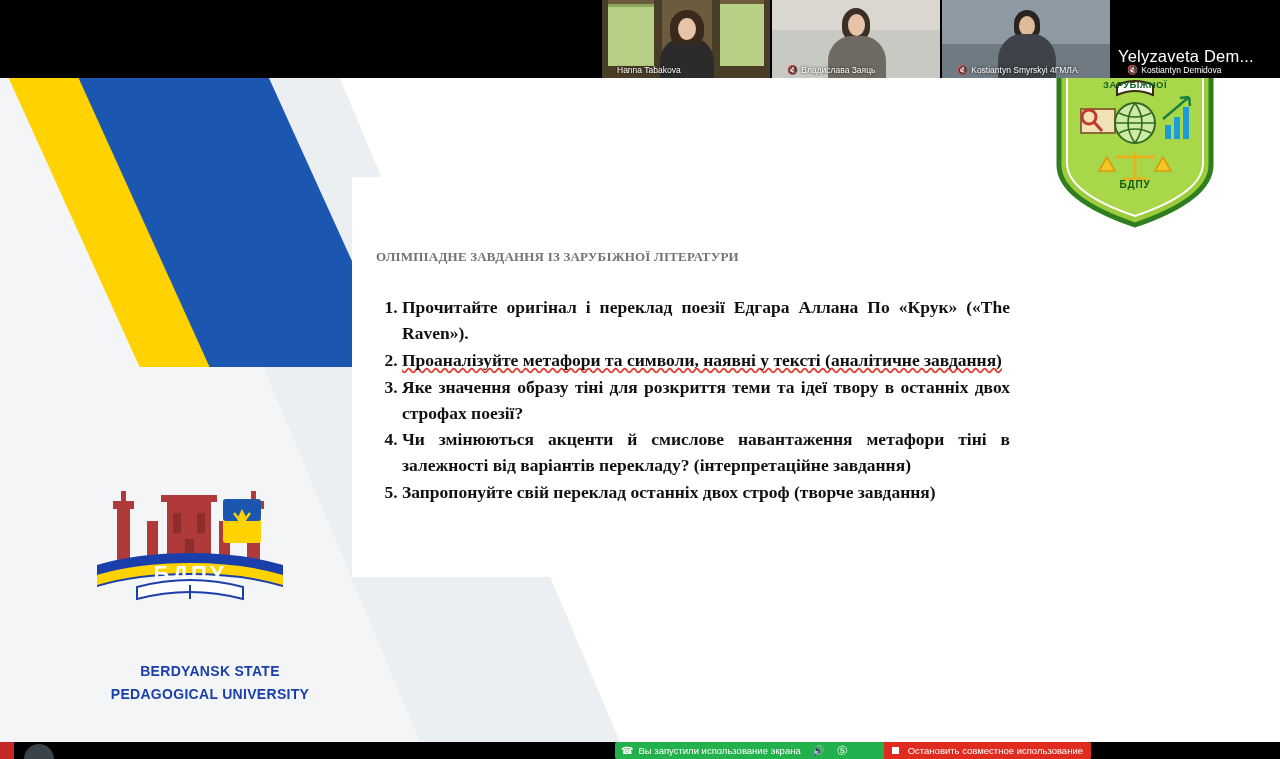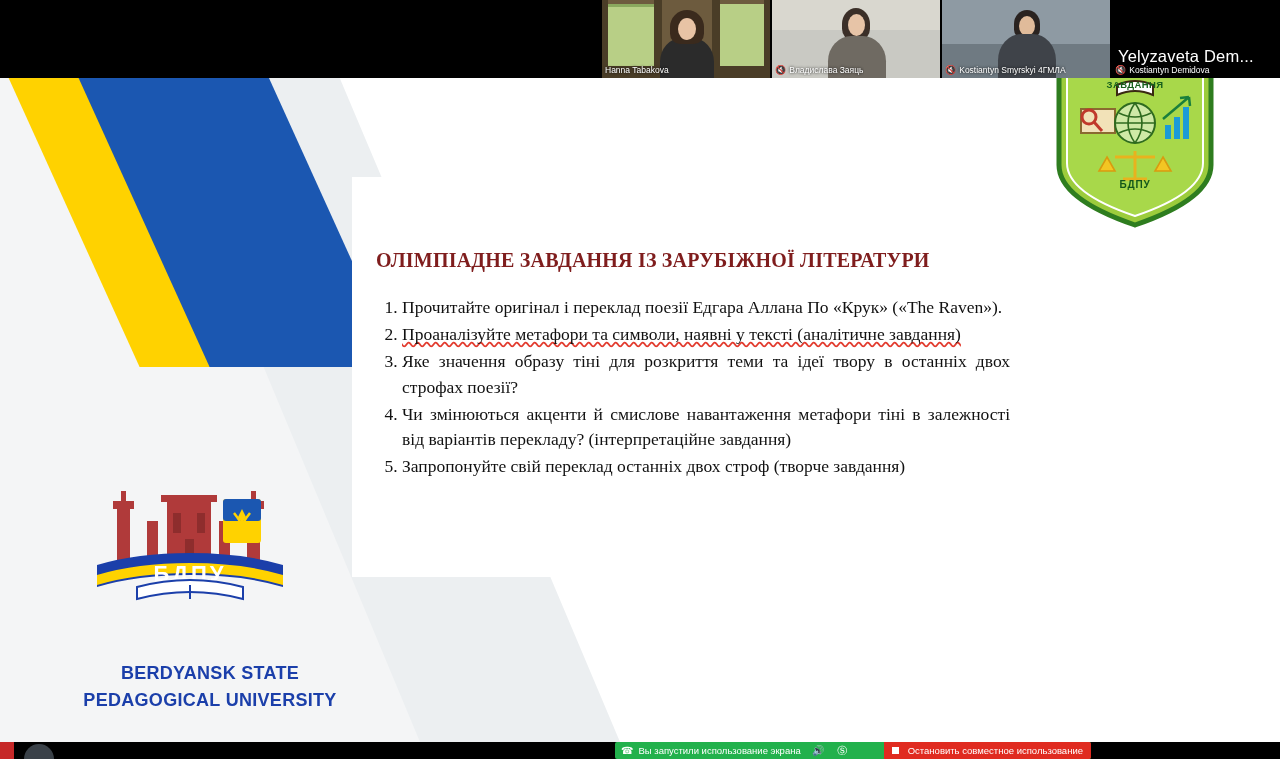--- a/index.html
+++ b/index.html
@@ -47,46 +47,46 @@
 
   
   .text-card {
     position: absolute; left: 352px; top: 140px; width: 678px; height: 400px;
     background: #ffffff;
   }
 
   .slide-title {
     position: absolute; left: 24px; top: 72px; width: 630px;
     font-family: "Liberation Serif", serif;
-    font-weight: bold; font-size: 20px; letter-spacing: .2px;
-    color: #7f1d1d;
+    font-weight: bold; font-size: 13px; letter-spacing: .2px;
+    color: #737373;
   }
 
   ol.tasks {
     position: absolute; left: 22px; top: 118px; width: 636px;
     font-family: "Liberation Serif", serif;
     font-size: 17.5px; color: #111; line-height: 1.48;
     list-style-position: outside;
     padding-left: 28px;
   }
-  ol.tasks > li { margin-bottom: 1px; text-align: justify; }
+  ol.tasks > li { margin-bottom: 1px; text-align: justify; font-weight: bold; }
   .sq { text-decoration: underline; text-decoration-color: #e23b2e;
         text-decoration-style: wavy; text-decoration-skip-ink: none; }
 
   
   .bdpu-logo { position: absolute; left: 55px; top: 450px; width: 300px; height: 230px; }
   .bdpu-cap { position: absolute; left: 40px; top: 0; width: 190px; height: 120px; }
   .bdpu-name {
     position: absolute; left: -35px; top: 170px; width: 380px;
     text-align: center;
     font-family: "Liberation Sans", sans-serif;
     font-weight: bold; letter-spacing: .3px;
   }
   .bdpu-name .l1 { color: #1b3faa; font-size: 19.5px; line-height: 1.18; }
-  .bdpu-name .l2 { color: #1b3faa; font-size: 18px; line-height: 1.18; margin-top: 6px; }
+  .bdpu-name .l2 { color: #1b3faa; font-size: 14px; line-height: 1.18; margin-top: 6px; }
 
   
   .shield { position: absolute; right: 55px; top: 10px; width: 180px; height: 185px; }
   .shield-top-text {
     position: absolute; left: 0; top: 32px; width: 180px; text-align: center;
     font-size: 9.5px; font-weight: bold; color: #16601c; letter-spacing: .4px;
   }
   .shield-bottom-text {
     position: absolute; left: 0; bottom: 42px; width: 180px; text-align: center;
     font-size: 10px; font-weight: bold; color: #15571a; letter-spacing: .8px;
@@ -104,21 +104,21 @@
   }
   .tilestrip { position: absolute; left: 602px; top: 0; height: 78px; display: flex; }
   .tile {
     position: relative; width: 168px; height: 78px; background: #1a1a1a;
     overflow: hidden; margin-right: 2px;
   }
   .tile.active { outline: 2px solid #2bd65b; outline-offset: -2px; }
   .tile .label {
     position: absolute; left: 0; bottom: 2px; height: 12px;
     display: flex; align-items: center; gap: 3px;
-    padding-left: 3px; max-width: 100%;
+    padding-left: 15px; max-width: 100%;
     color: #fff; font-size: 8.5px; white-space: nowrap; overflow: hidden;
   }
   .tile .label .mic { color: #ff5a4e; font-size: 9px; }
   .tile .label .nm { text-shadow: 0 0 3px #000; }
 
   .self-name {
     position: absolute; left: 1118px; top: 18px;
     color: #fff; font-size: 16.5px; letter-spacing: .2px; margin-top: 29px;
   }
 
@@ -244,21 +244,21 @@
 
           <g stroke="#e8b21e" stroke-width="3" fill="none">
             <line x1="90" y1="104" x2="90" y2="132"></line>
             <line x1="70" y1="110" x2="110" y2="110"></line>
             <path d="M62 110 l8 14 h-16z" fill="#f3c623" stroke="#d89b10" stroke-width="1.6"></path>
             <path d="M118 110 l8 14 h-16z" fill="#f3c623" stroke="#d89b10" stroke-width="1.6"></path>
             <path d="M78 132 h24"></path>
           </g>
         </svg>
         <div class="shield-faded">СОЦІАЛЬНО-ГУМАНІТАРНИЙ</div>
-        <div class="shield-top-text">ЗАВДАННЯ</div>
+        <div class="shield-top-text">ЗАРУБІЖНОЇ</div>
         <div class="shield-bottom-text">БДПУ</div>
       </div>
 
     </div>
   </div>
 
   <div class="topbar">
     <div class="tilestrip">
 
       <div class="tile active">

